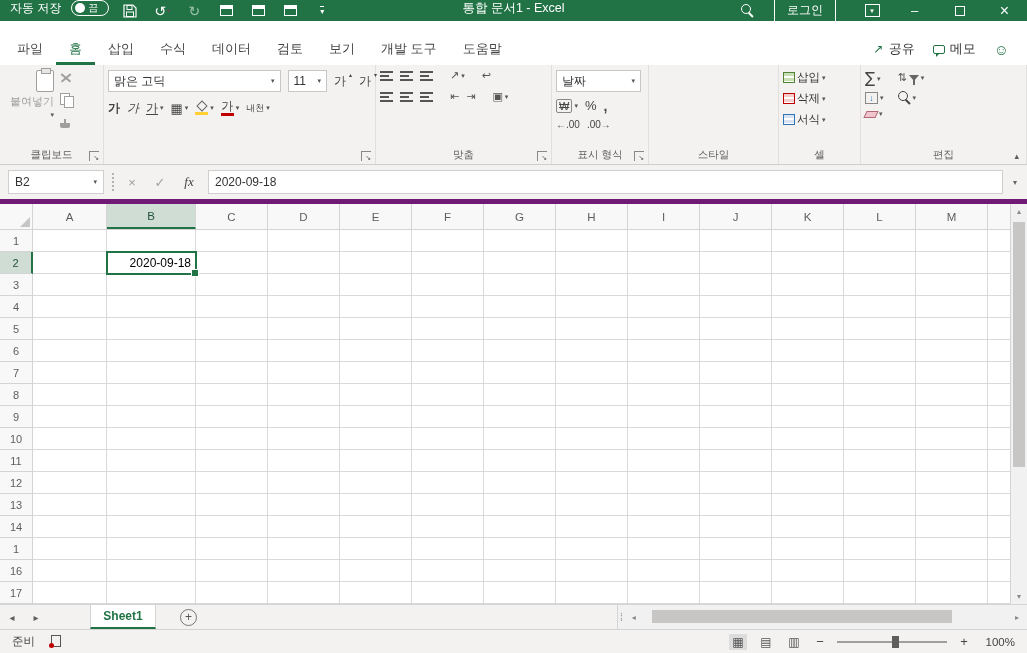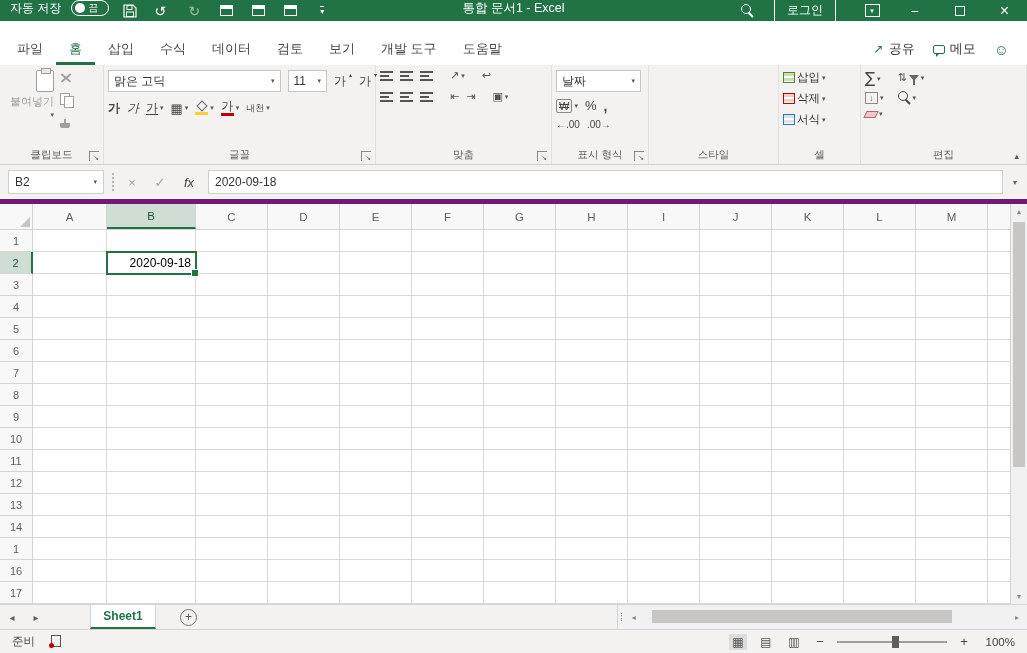--- a/index.html
+++ b/index.html
@@ -96,21 +96,21 @@
 .funnel::after{content:"";position:absolute;left:-1px;top:-2px;width:2px;height:6px;background:#666}
 .magd{color:#444}
 #collapse{position:absolute;right:8px;bottom:3px;font-size:9px;color:#605e5c}
 
 
 #fbar{position:absolute;top:165px;left:0;right:0;height:39px;background:#f3f2f1;border-bottom:5px solid #701a75;display:flex;align-items:center;padding:0 8px;gap:8px}
 .namebox{width:96px;height:24px;background:#fff;border:1px solid #d1cfcd;display:flex;align-items:center;padding:0 6px}
 .namebox .dd{margin-left:auto}
 .fsep{width:0;height:18px;border-left:2px dotted #b5b3b1}
 .fbtn{color:#a19f9d;font-size:13px;width:20px;text-align:center}
-.fx{font-family:Liberation Sans, sans-serif;font-style:italic;color:#444;font-size:13px;width:22px;text-align:center}
+.fx{font-family:Liberation Serif, serif;font-style:italic;color:#444;font-size:13px;width:22px;text-align:center}
 .ffield{flex:1;height:24px;background:#fff;border:1px solid #d1cfcd;display:flex;align-items:center;padding:0 6px}
 .fexp{font-size:8px;color:#666;padding:0 2px}
 
 
 #sheet{position:absolute;top:204px;left:0;width:1010px;height:400px;background:#fff}
 #colheads{display:flex;height:26px;border-bottom:1px solid #d4d4d4}
 .corner{width:33px;background:#f8f8f8;border-right:1px solid #d4d4d4;position:relative}
 .corner::after{content:"";position:absolute;right:2px;bottom:2px;border-left:10px solid transparent;border-bottom:10px solid #c6c6c6}
 .ch{display:flex;align-items:center;justify-content:center;background:#f8f8f8;border-right:1px solid #d4d4d4;color:#605e5c;font-size:11.5px}
 .ch.hsel{background:#d0ddd5;border-bottom:2px solid #217346;color:#1f513a}
@@ -281,21 +281,20 @@
                 <span class="rbar"></span>
               </span>
               <span class="dd">▾</span>
             </span>
           <span class="icbtn">
               <span class="phon">내천</span>
               <span class="dd">▾</span>
             </span>
         </div>
       </div>
-      <span class="glabel">글꼴</span>
       <span class="dlg">↘</span>
     </div>
 
     <div class="group" style="width:176px">
       <div class="col" style="width:100%">
         <div class="row">
           <span class="bars">
               <i></i>
               <i></i>
               <i></i>

